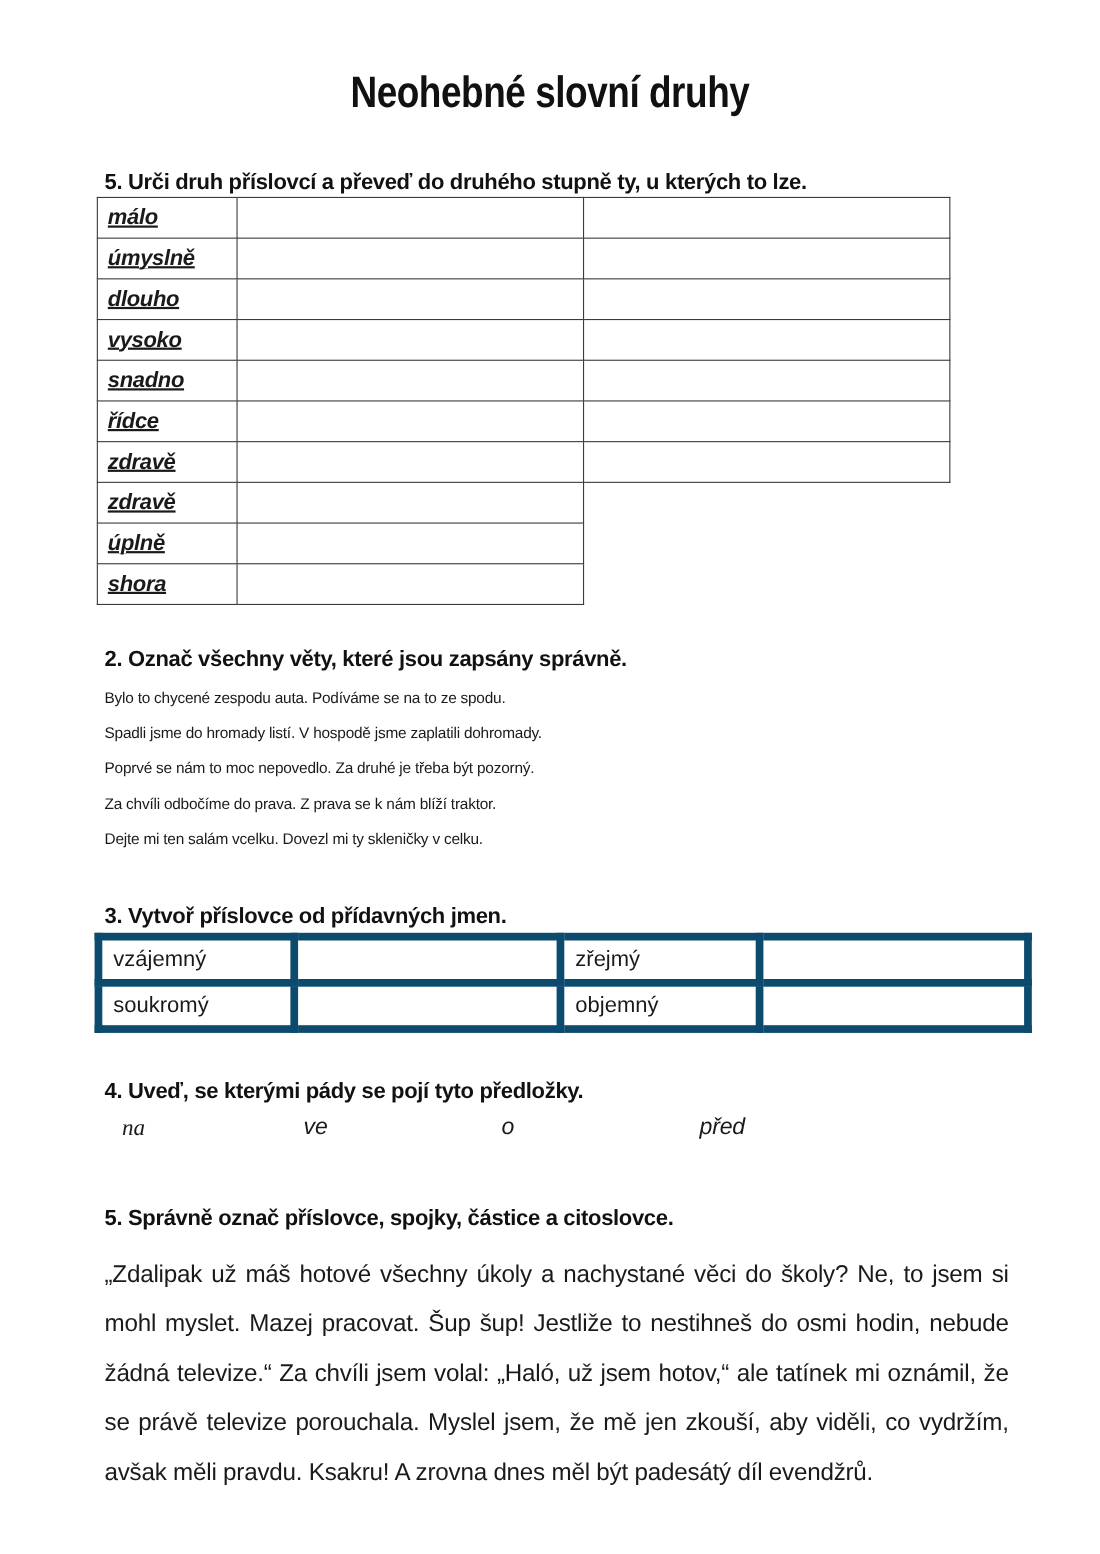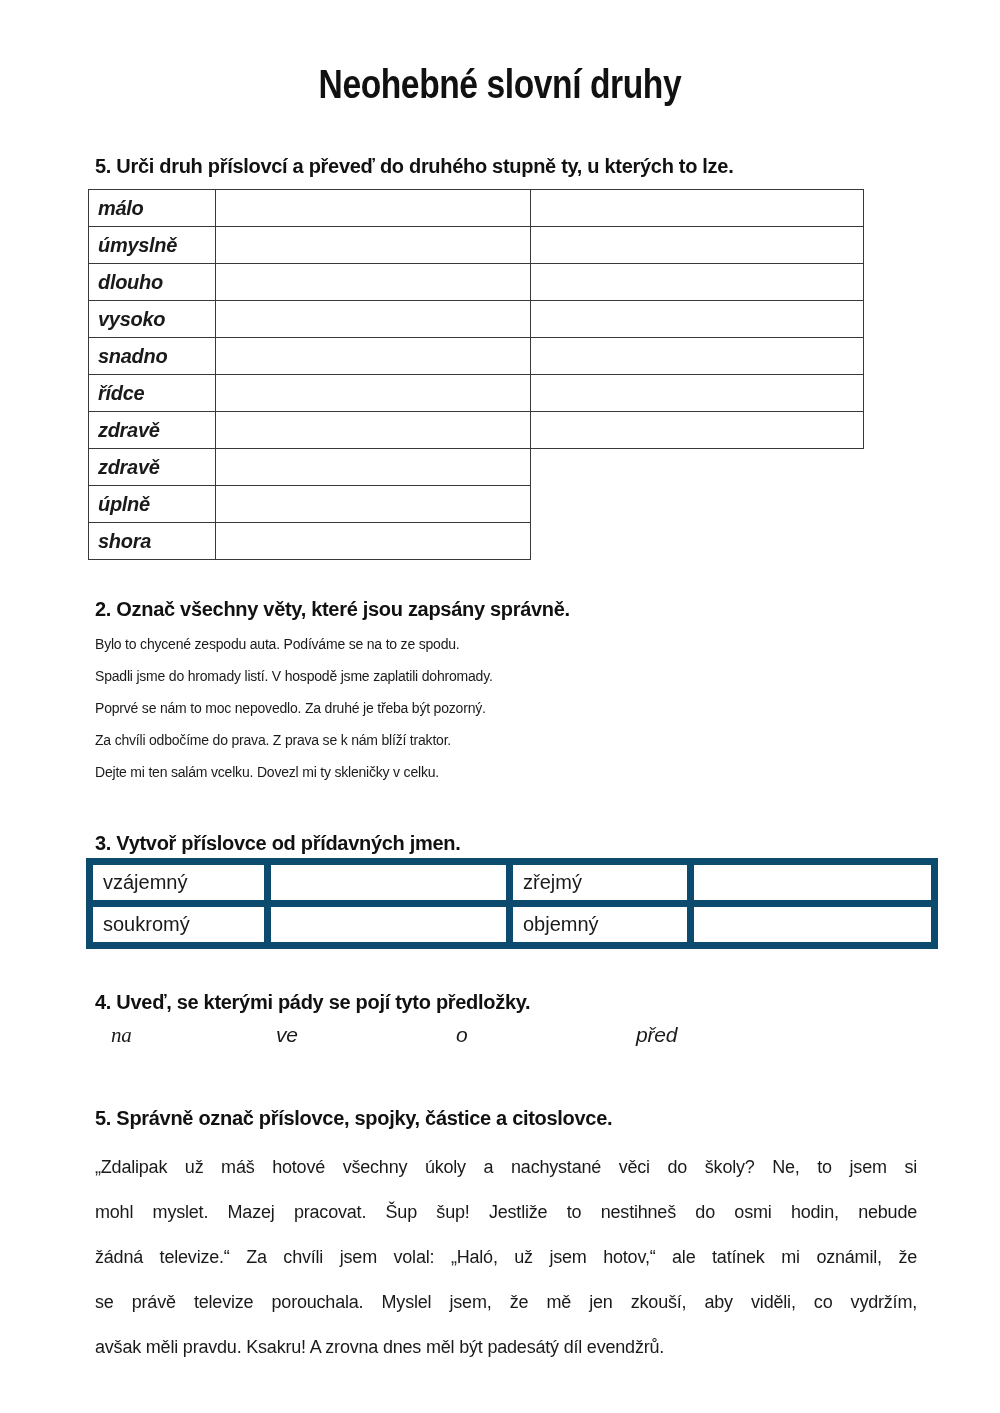--- a/index.html
+++ b/index.html
@@ -38,21 +38,21 @@
     color: #111;
   }
   .h1 { margin-top: 46px; }
   .h2 { margin-top: 36px; }
   .h3 { margin-top: 42px; }
   .h4 { margin-top: 40px; }
   .h5 { margin-top: 52px; }
 
   
   table { border-collapse: collapse; table-layout: fixed; }
-  .tbl1 { margin-left: 88px; margin-top: 10px; width: 775px; }
+  .tbl1 { margin-left: 88px; width: 775px; text-decoration: underline; }
   .tbl1 td {
     border: 1px solid #3a3a3a;
     height: 37px;
     vertical-align: middle;
     padding-left: 9px;
     font-size: 20px;
   }
   .tbl1 td.word { font-weight: 700; font-style: italic; letter-spacing: -0.3px; }
   .tbl1 td.ghost { border: none; }
 
@@ -76,21 +76,21 @@
     font-size: 21px; font-style: italic; letter-spacing: -0.2px;
   }
   .prep.p0 { left: 16px; font-family: Liberation Serif, serif; }
   .prep.p1 { left: 181px; }
   .prep.p2 { left: 361px; }
   .prep.p3 { left: 541px; }
 
   
   .para { margin-left: 95px; margin-top: 14px; width: 822px; }
   .para-line {
-    font-size: 18px;
+    font-size: 22px;
     line-height: 45px;
     letter-spacing: -0.2px;
     text-align: justify;
     text-align-last: justify;
   }
   .para-line.last { text-align: left; text-align-last: left; }
 </style>
 </head>
 <body>
 

